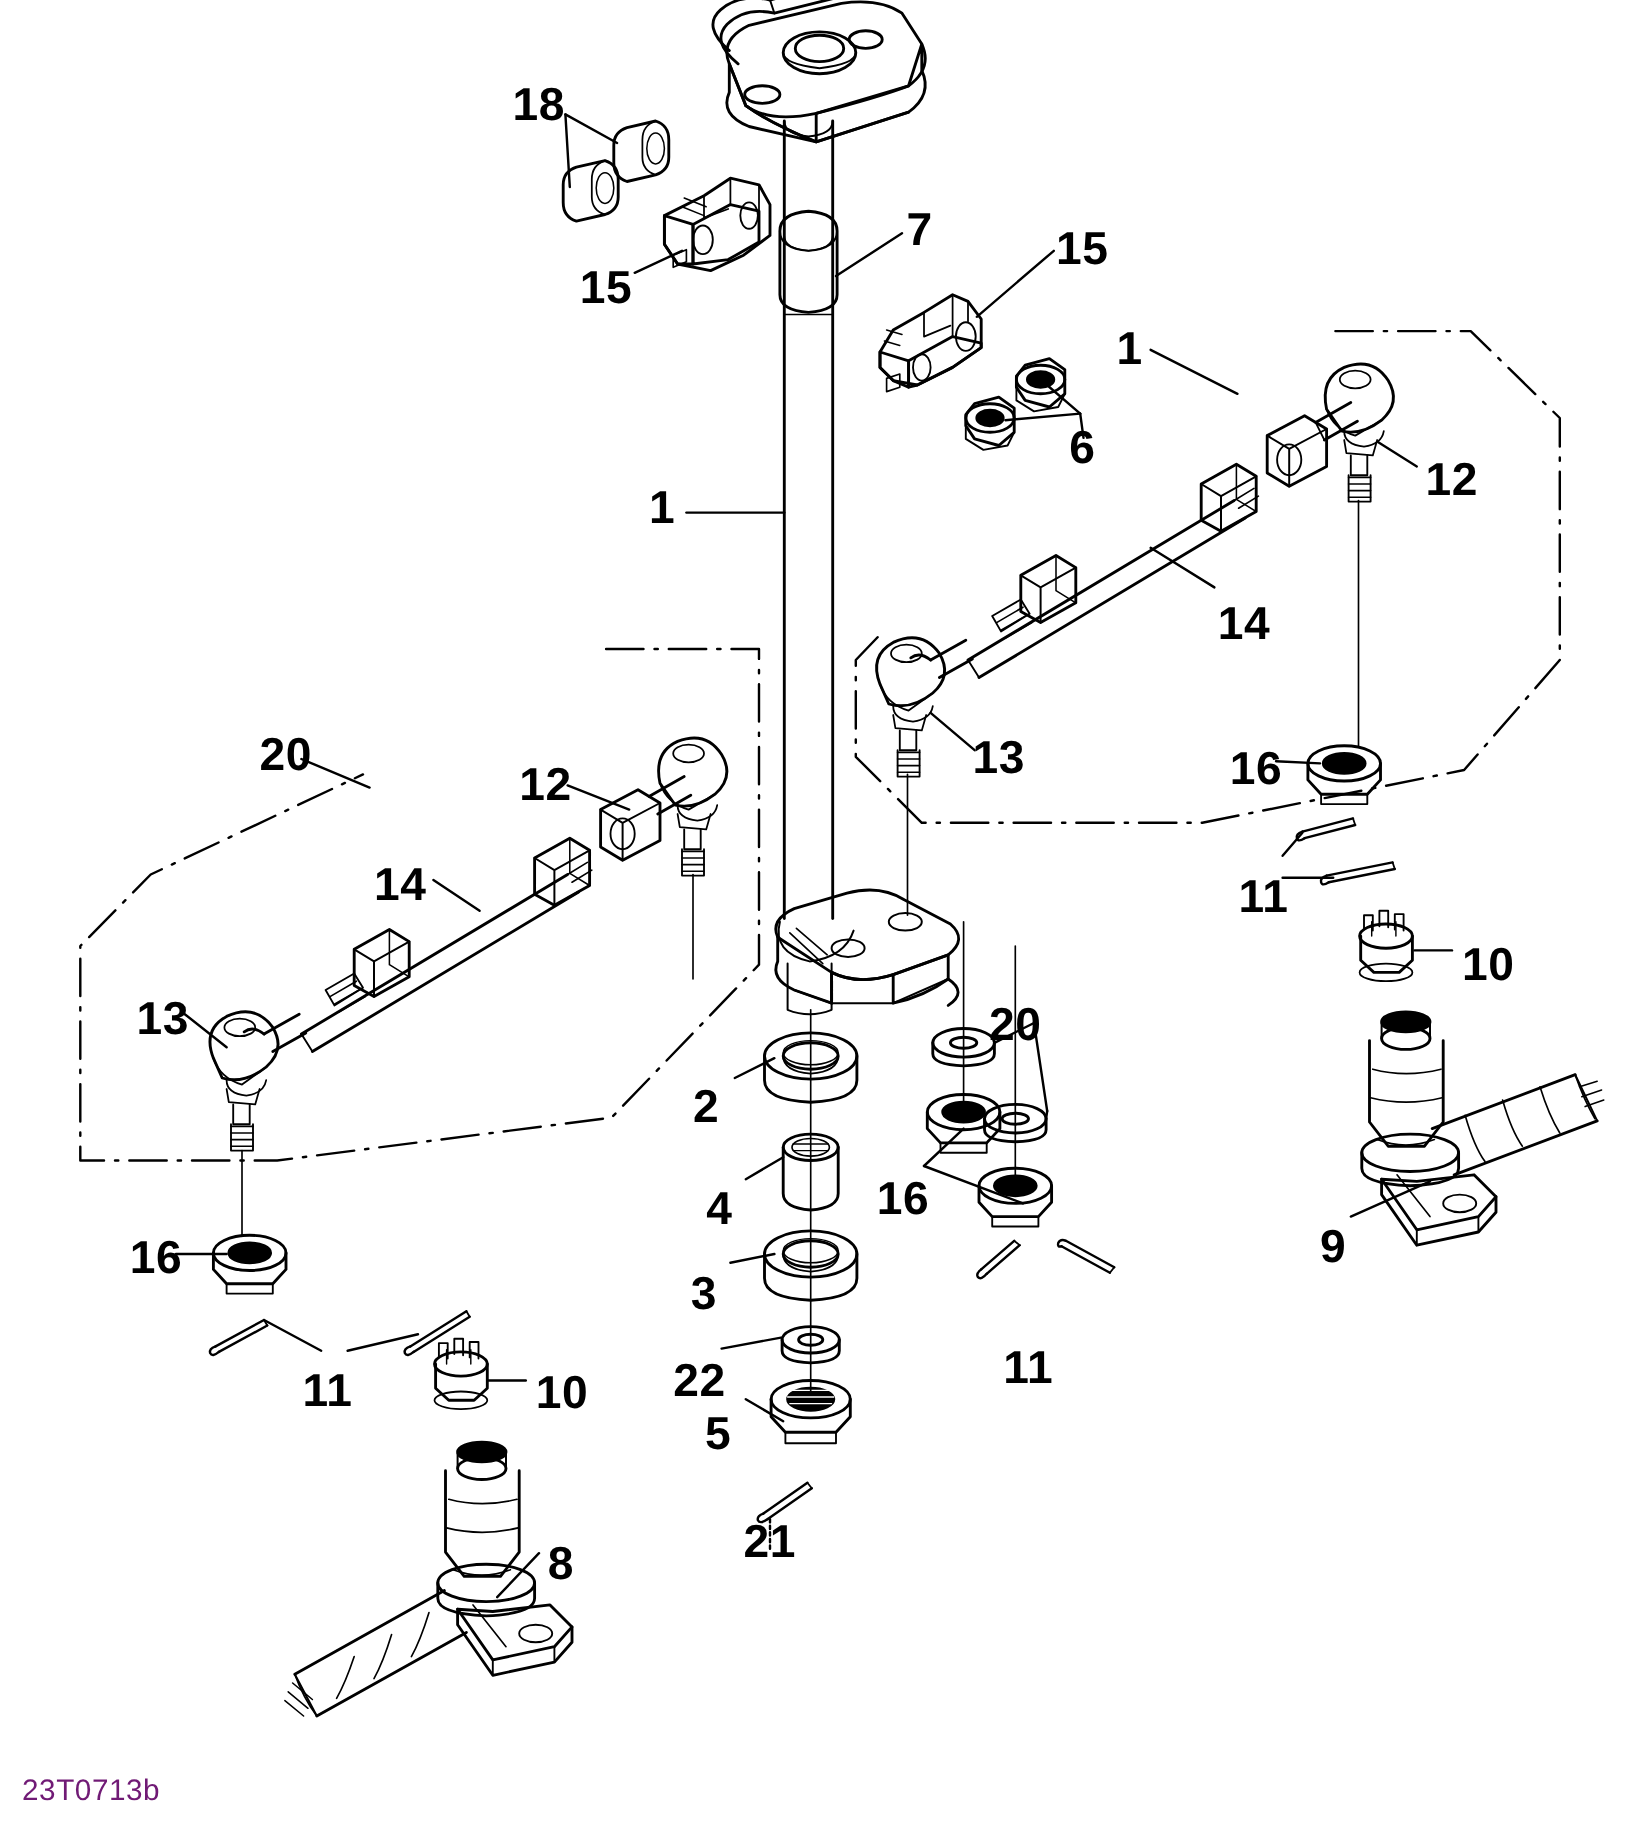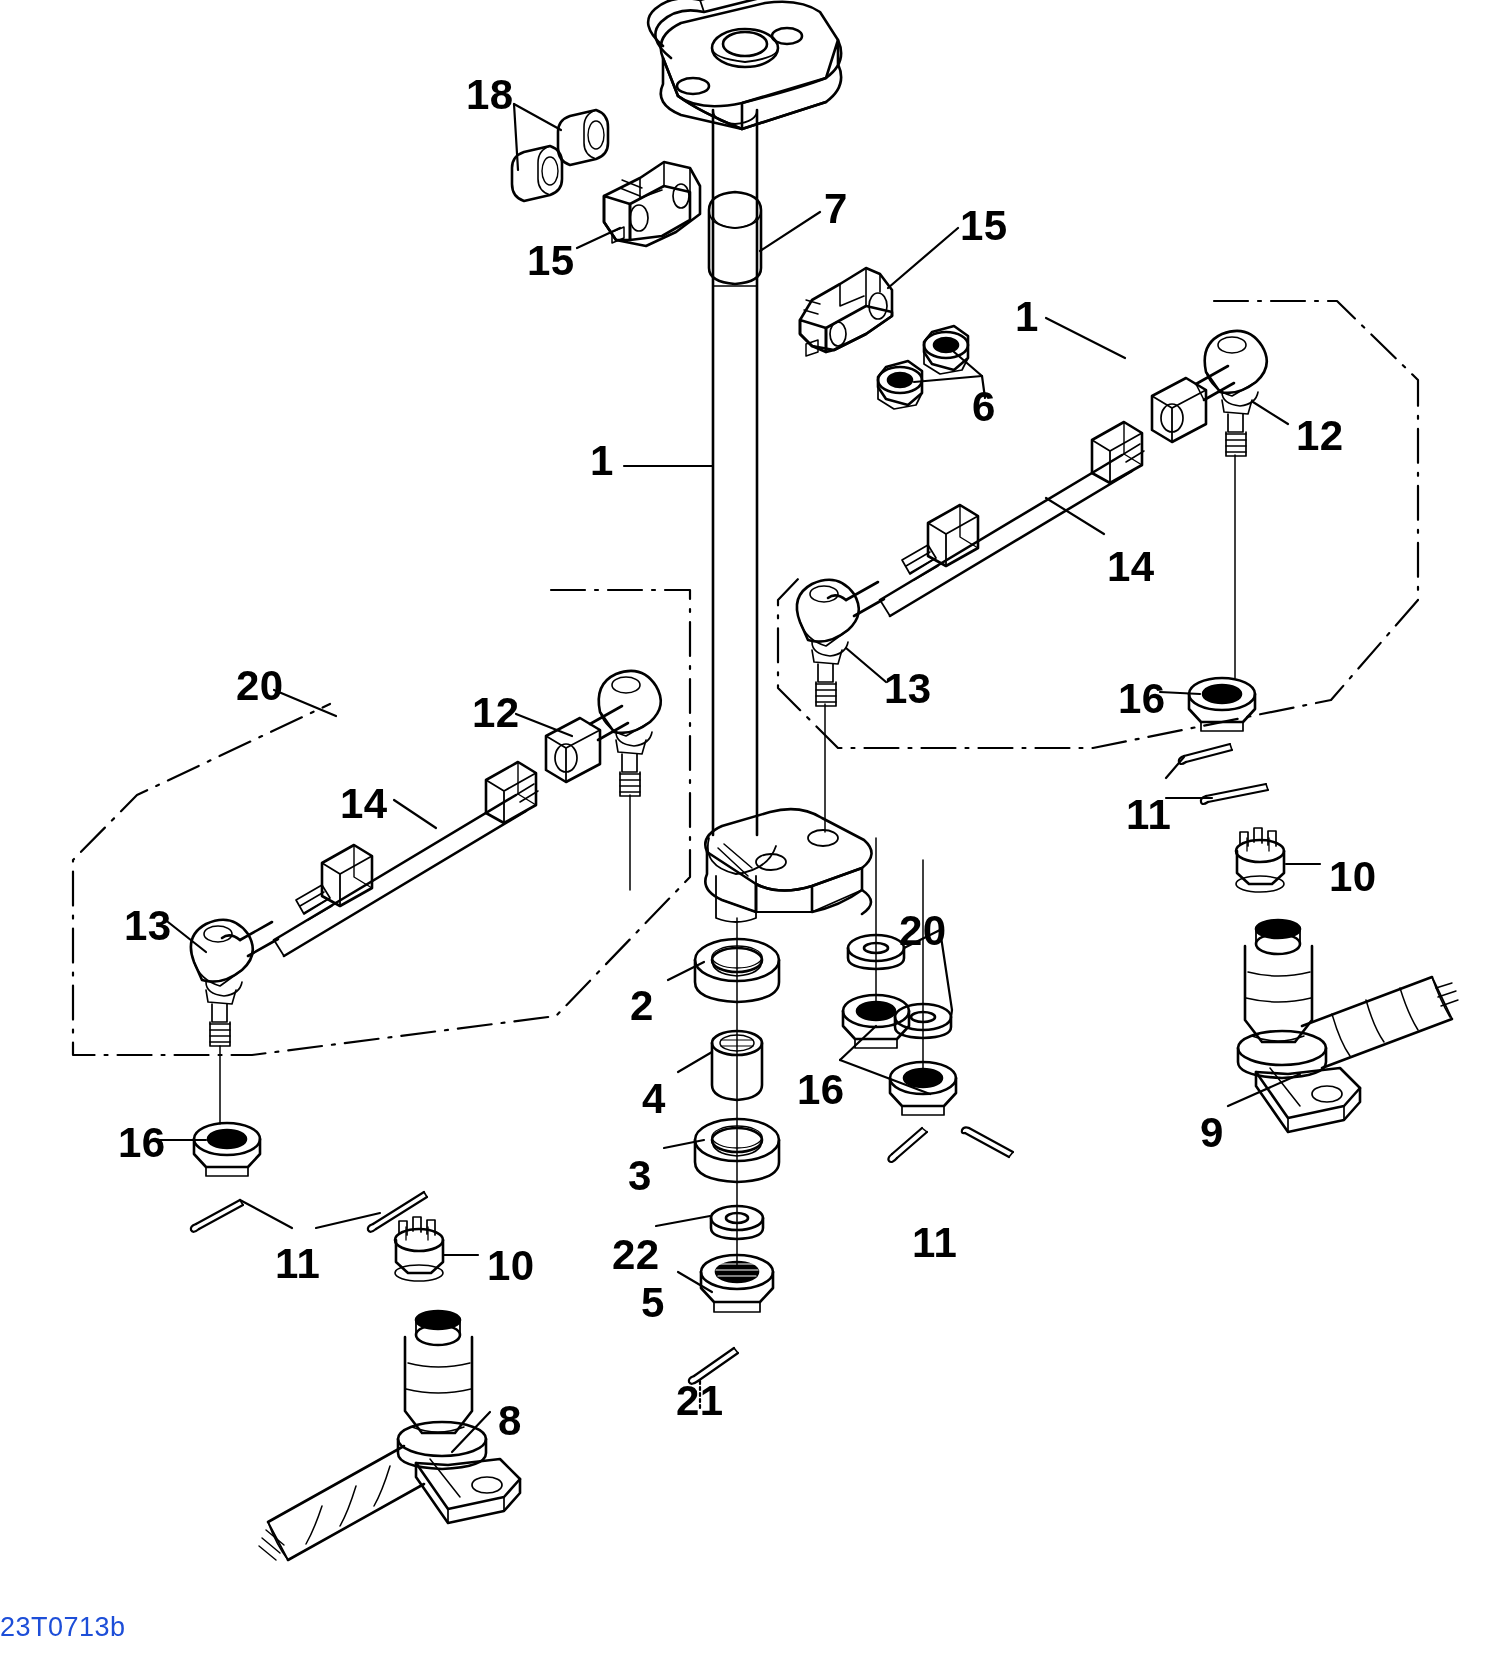--- a/index.html
+++ b/index.html
@@ -2,22 +2,22 @@
 <html><head>
 <meta charset="utf-8">
 <style>
   html,body{margin:0;padding:0;background:#ffffff;}
   body{width:1500px;height:1665px;position:relative;overflow:hidden;
        font-family:"Liberation Sans","DejaVu Sans",sans-serif;color:#000;}
   #stage{position:absolute;left:0;top:0;width:1500px;height:1189px;}
   #stage svg{position:absolute;left:0;top:0;}
   .callout{position:absolute;font-size:42px;font-weight:700;line-height:1;
            letter-spacing:0.5px;color:#000;white-space:nowrap;}
-  .figcode{position:absolute;left:0;top:1612px;font-size:27px;
-           font-weight:400;letter-spacing:0.5px;color:#1d4ed8;}
+  .figcode{position:absolute;left:20px;top:1612px;font-size:27px;
+           font-weight:400;letter-spacing:0.5px;color:#701a75;}
 </style>
 </head>
 <body>
 
 <div id="stage">
 
 <svg width="1500" height="1665" viewBox="0 0 1500 1665" fill="none" stroke="#000" stroke-width="2.6" stroke-linecap="round" stroke-linejoin="round">
 
   <g stroke-dasharray="34 10 3 10" stroke-width="2.2">
     <path d="M1214 301 L1337 301 L1418 380 L1418 600 L1331 700 L1093 748

